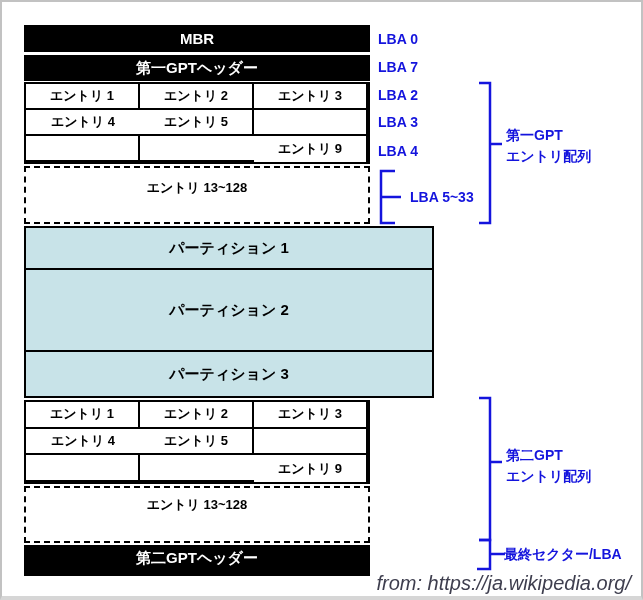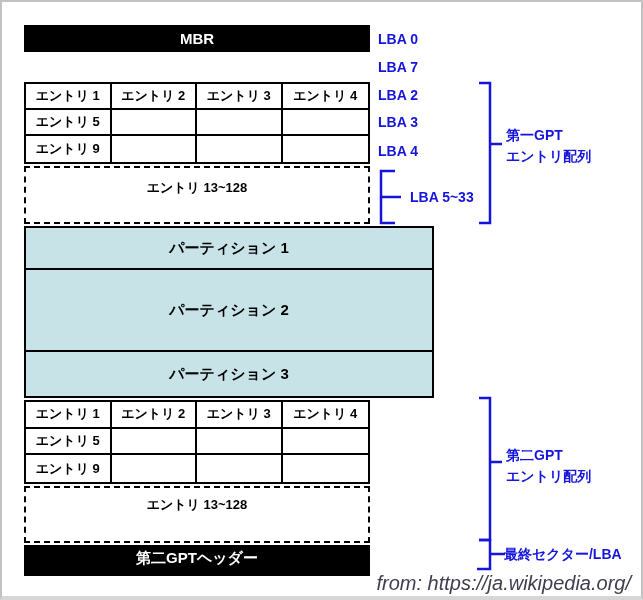--- a/index.html
+++ b/index.html
@@ -24,21 +24,21 @@
   }
   .bar.mbr{top:23px;height:27px;line-height:27px;}
   .bar.gpt1{top:53px;height:26px;line-height:26px;}
   .bar.gpt2{top:543px;height:31px;line-height:25px;}
   
   .etable{
     left:22px;width:346px;
     box-sizing:border-box;
     border:2px solid #000;
     display:grid;
-    grid-template-columns:repeat(4,1fr);
+    grid-template-columns:repeat(3,1fr);
     grid-template-rows:repeat(3,1fr);
     background:#fff;
   }
   .etable.t1{top:80px;height:82px;}
   .etable.t2{top:398px;height:84px;}
   .etable>div{
     box-sizing:border-box;
     border-right:2px solid #000;
     border-bottom:2px solid #000;
     display:flex;align-items:center;justify-content:center;
@@ -95,20 +95,21 @@
     white-space:nowrap;
     margin-left:30px;
   }
 </style>
 </head>
 <body>
 
 <div class="frame">
 
   <div class="abs bar mbr">MBR</div>
+  <div class="abs bar gpt1">第一GPTヘッダー</div>
 
   <div class="abs etable t1">
     <div>エントリ 1</div>
     <div>エントリ 2</div>
     <div>エントリ 3</div>
     <div>エントリ 4</div>
     <div>エントリ 5</div>
     <div></div>
     <div></div>
     <div></div>

